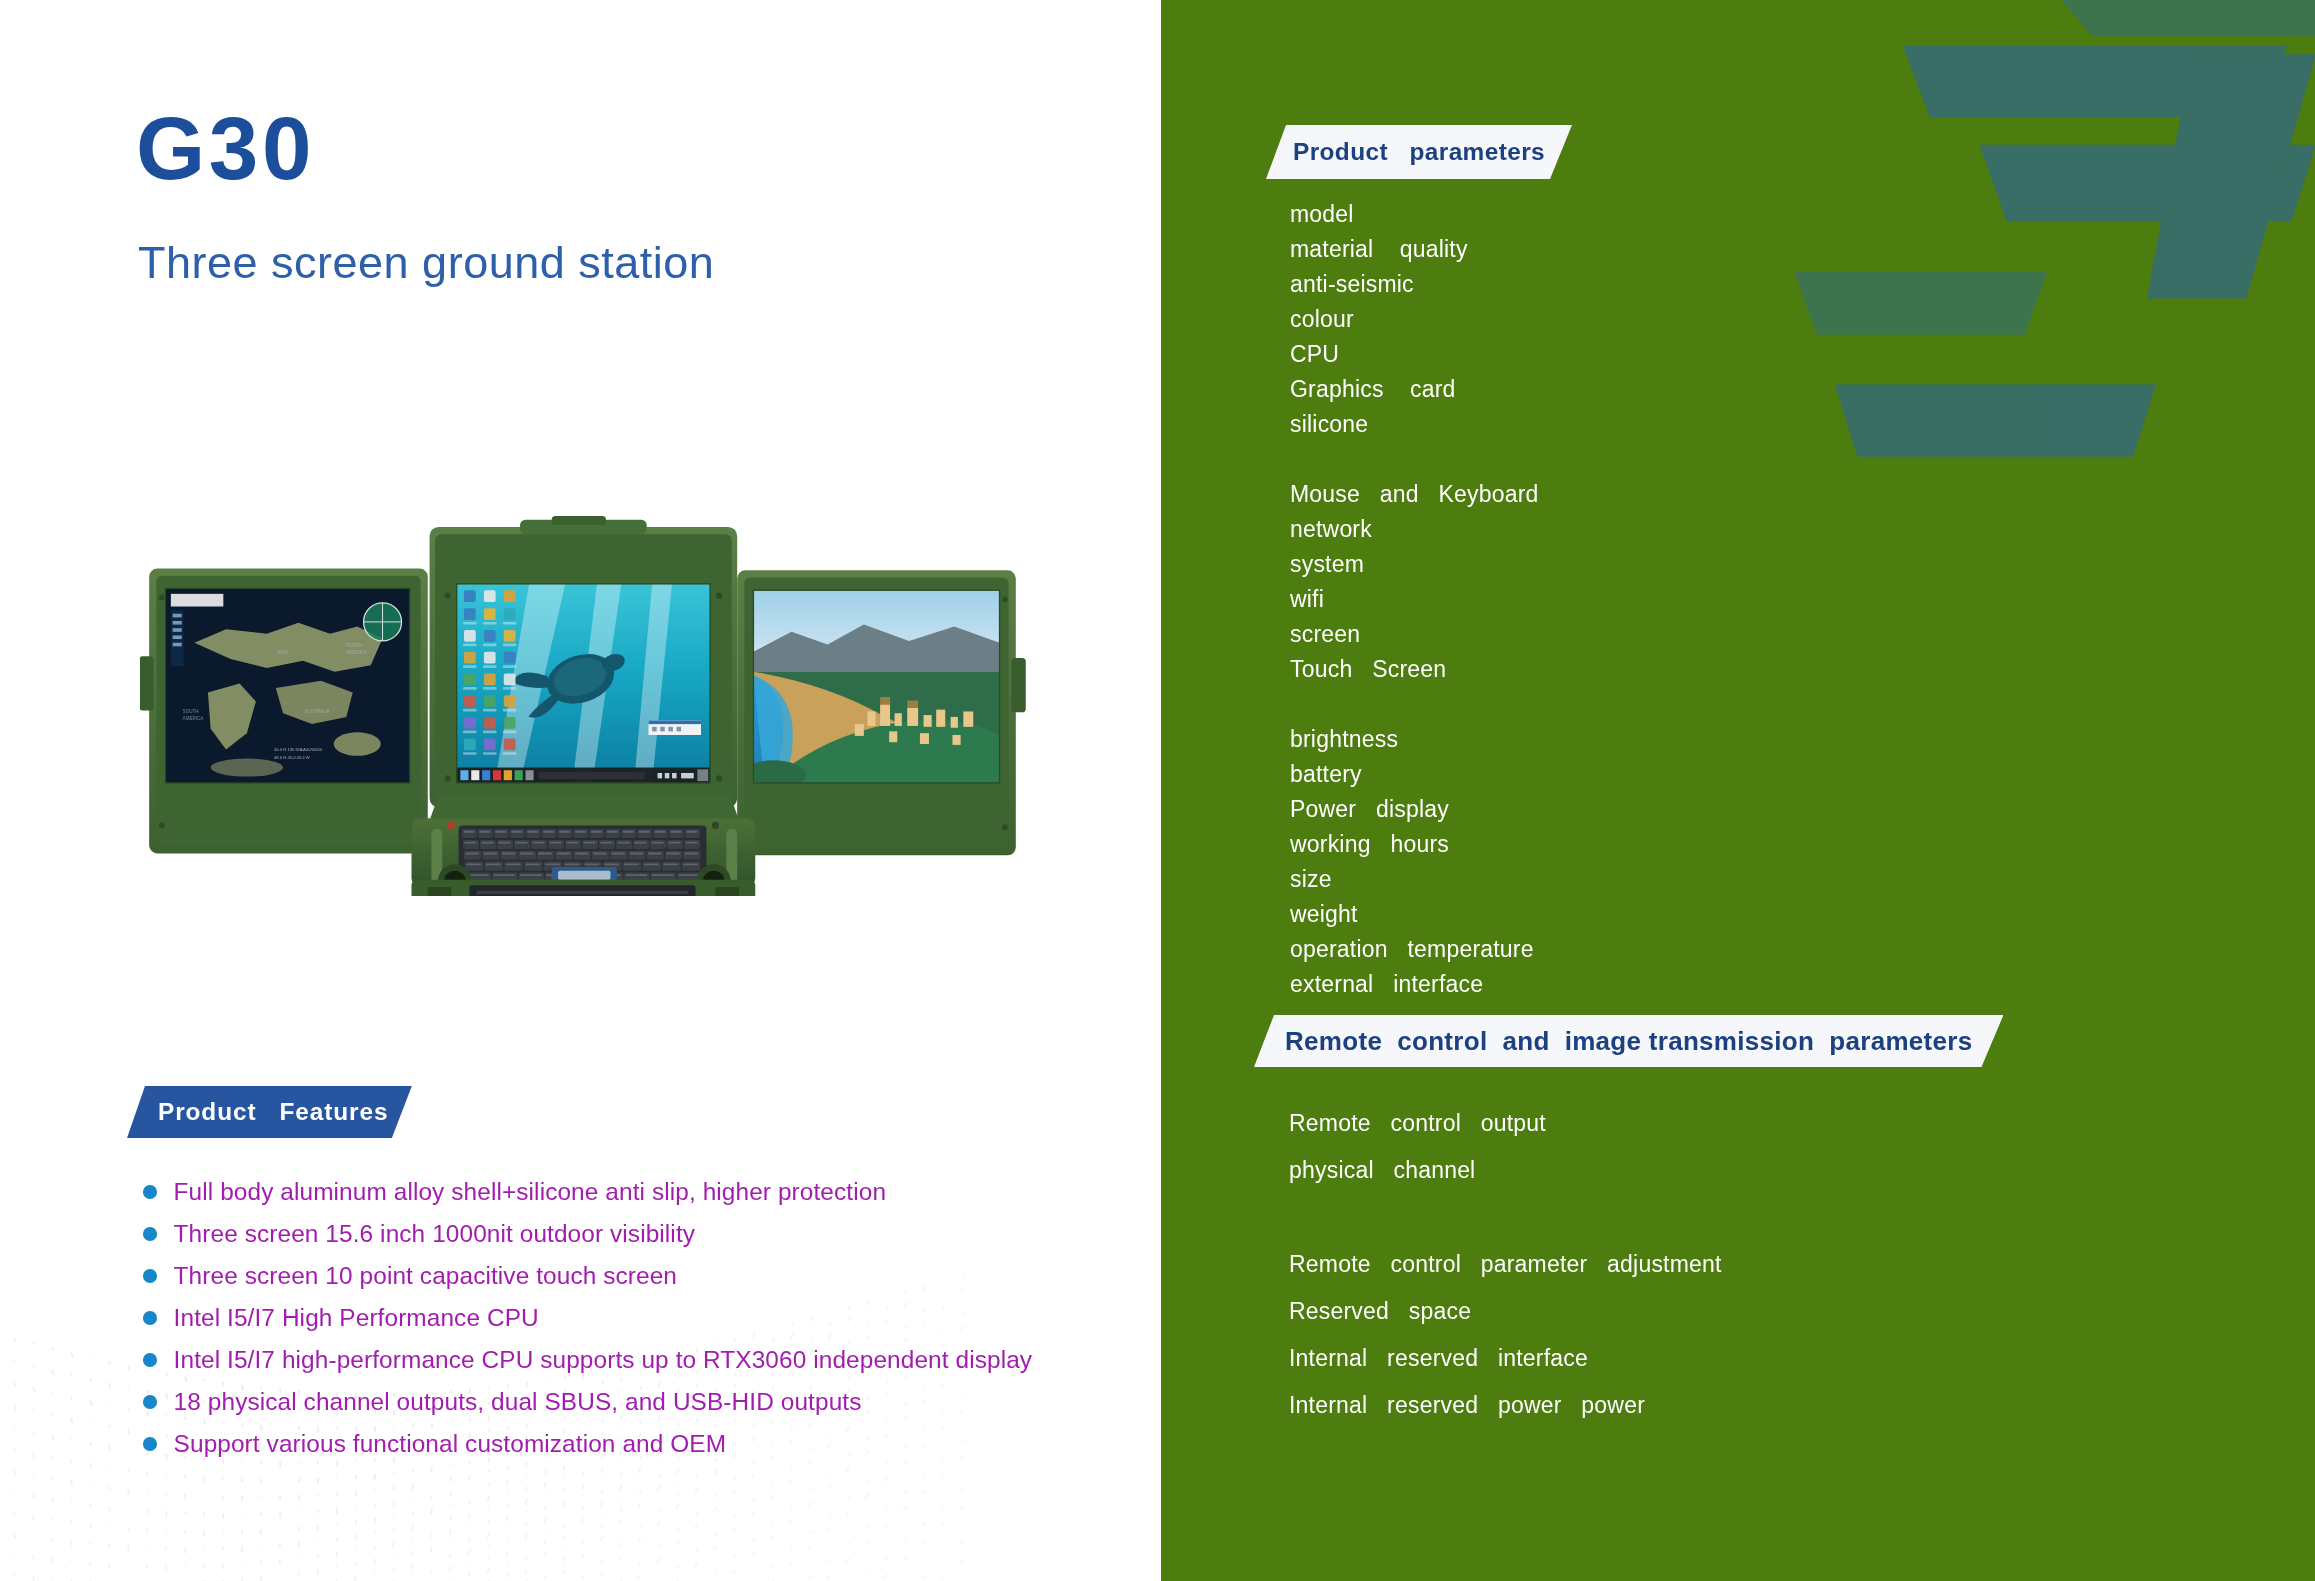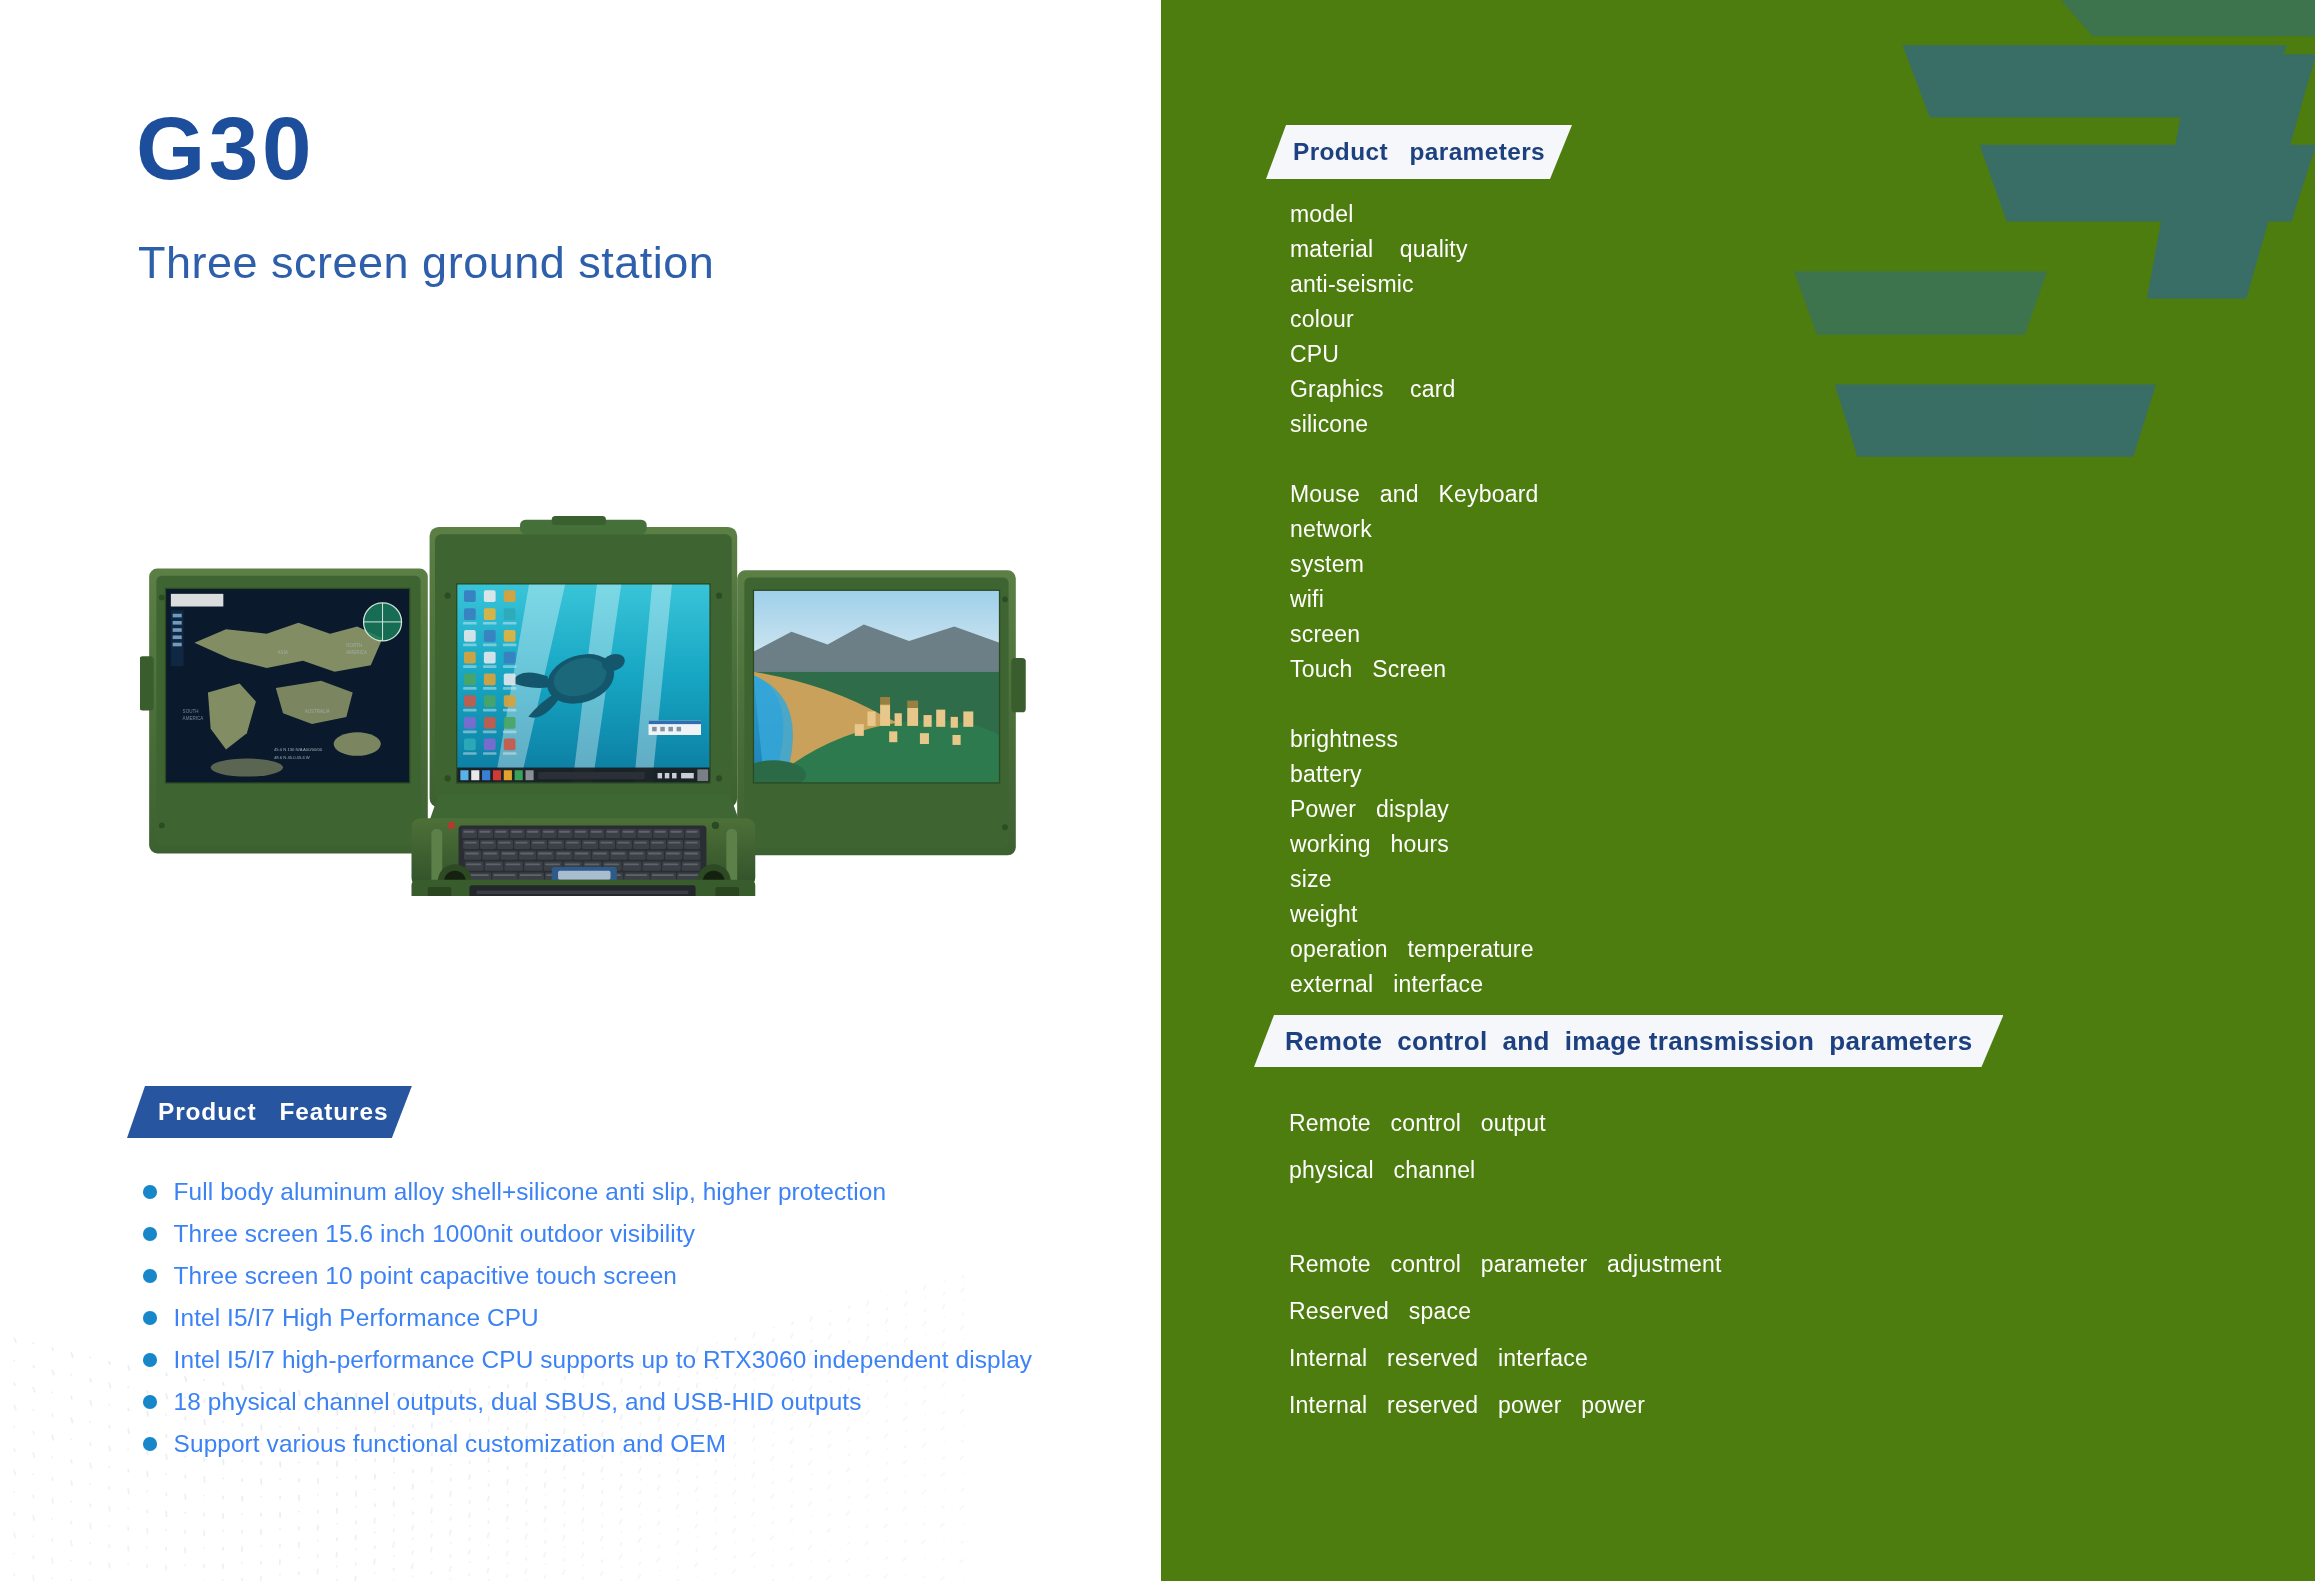--- a/index.html
+++ b/index.html
@@ -55,21 +55,21 @@
     position:absolute; left:143px; top:1171px; width:977px;
   }
   .feature-row{
     display:flex; align-items:center; height:42px; margin-bottom:0px;
   }
   .feature-bullet{
     width:13.6px; height:13.6px; border-radius:50%;
     background:#1887c9; flex:none; margin-right:17px;
   }
   .feature-text{
-    font-size:24.4px; color:#3b82f6; letter-spacing:0.1px; white-space:nowrap;
+    font-size:24.4px; color:#a21caf; letter-spacing:0.1px; white-space:nowrap;
   }
 
   
   #right-panel{
     position:absolute; left:1161px; top:0; width:1155px; height:1581px;
     background:#4d7c0f; overflow:hidden;
   }
   #right-deco{ position:absolute; inset:0; pointer-events:none; }
 
   

